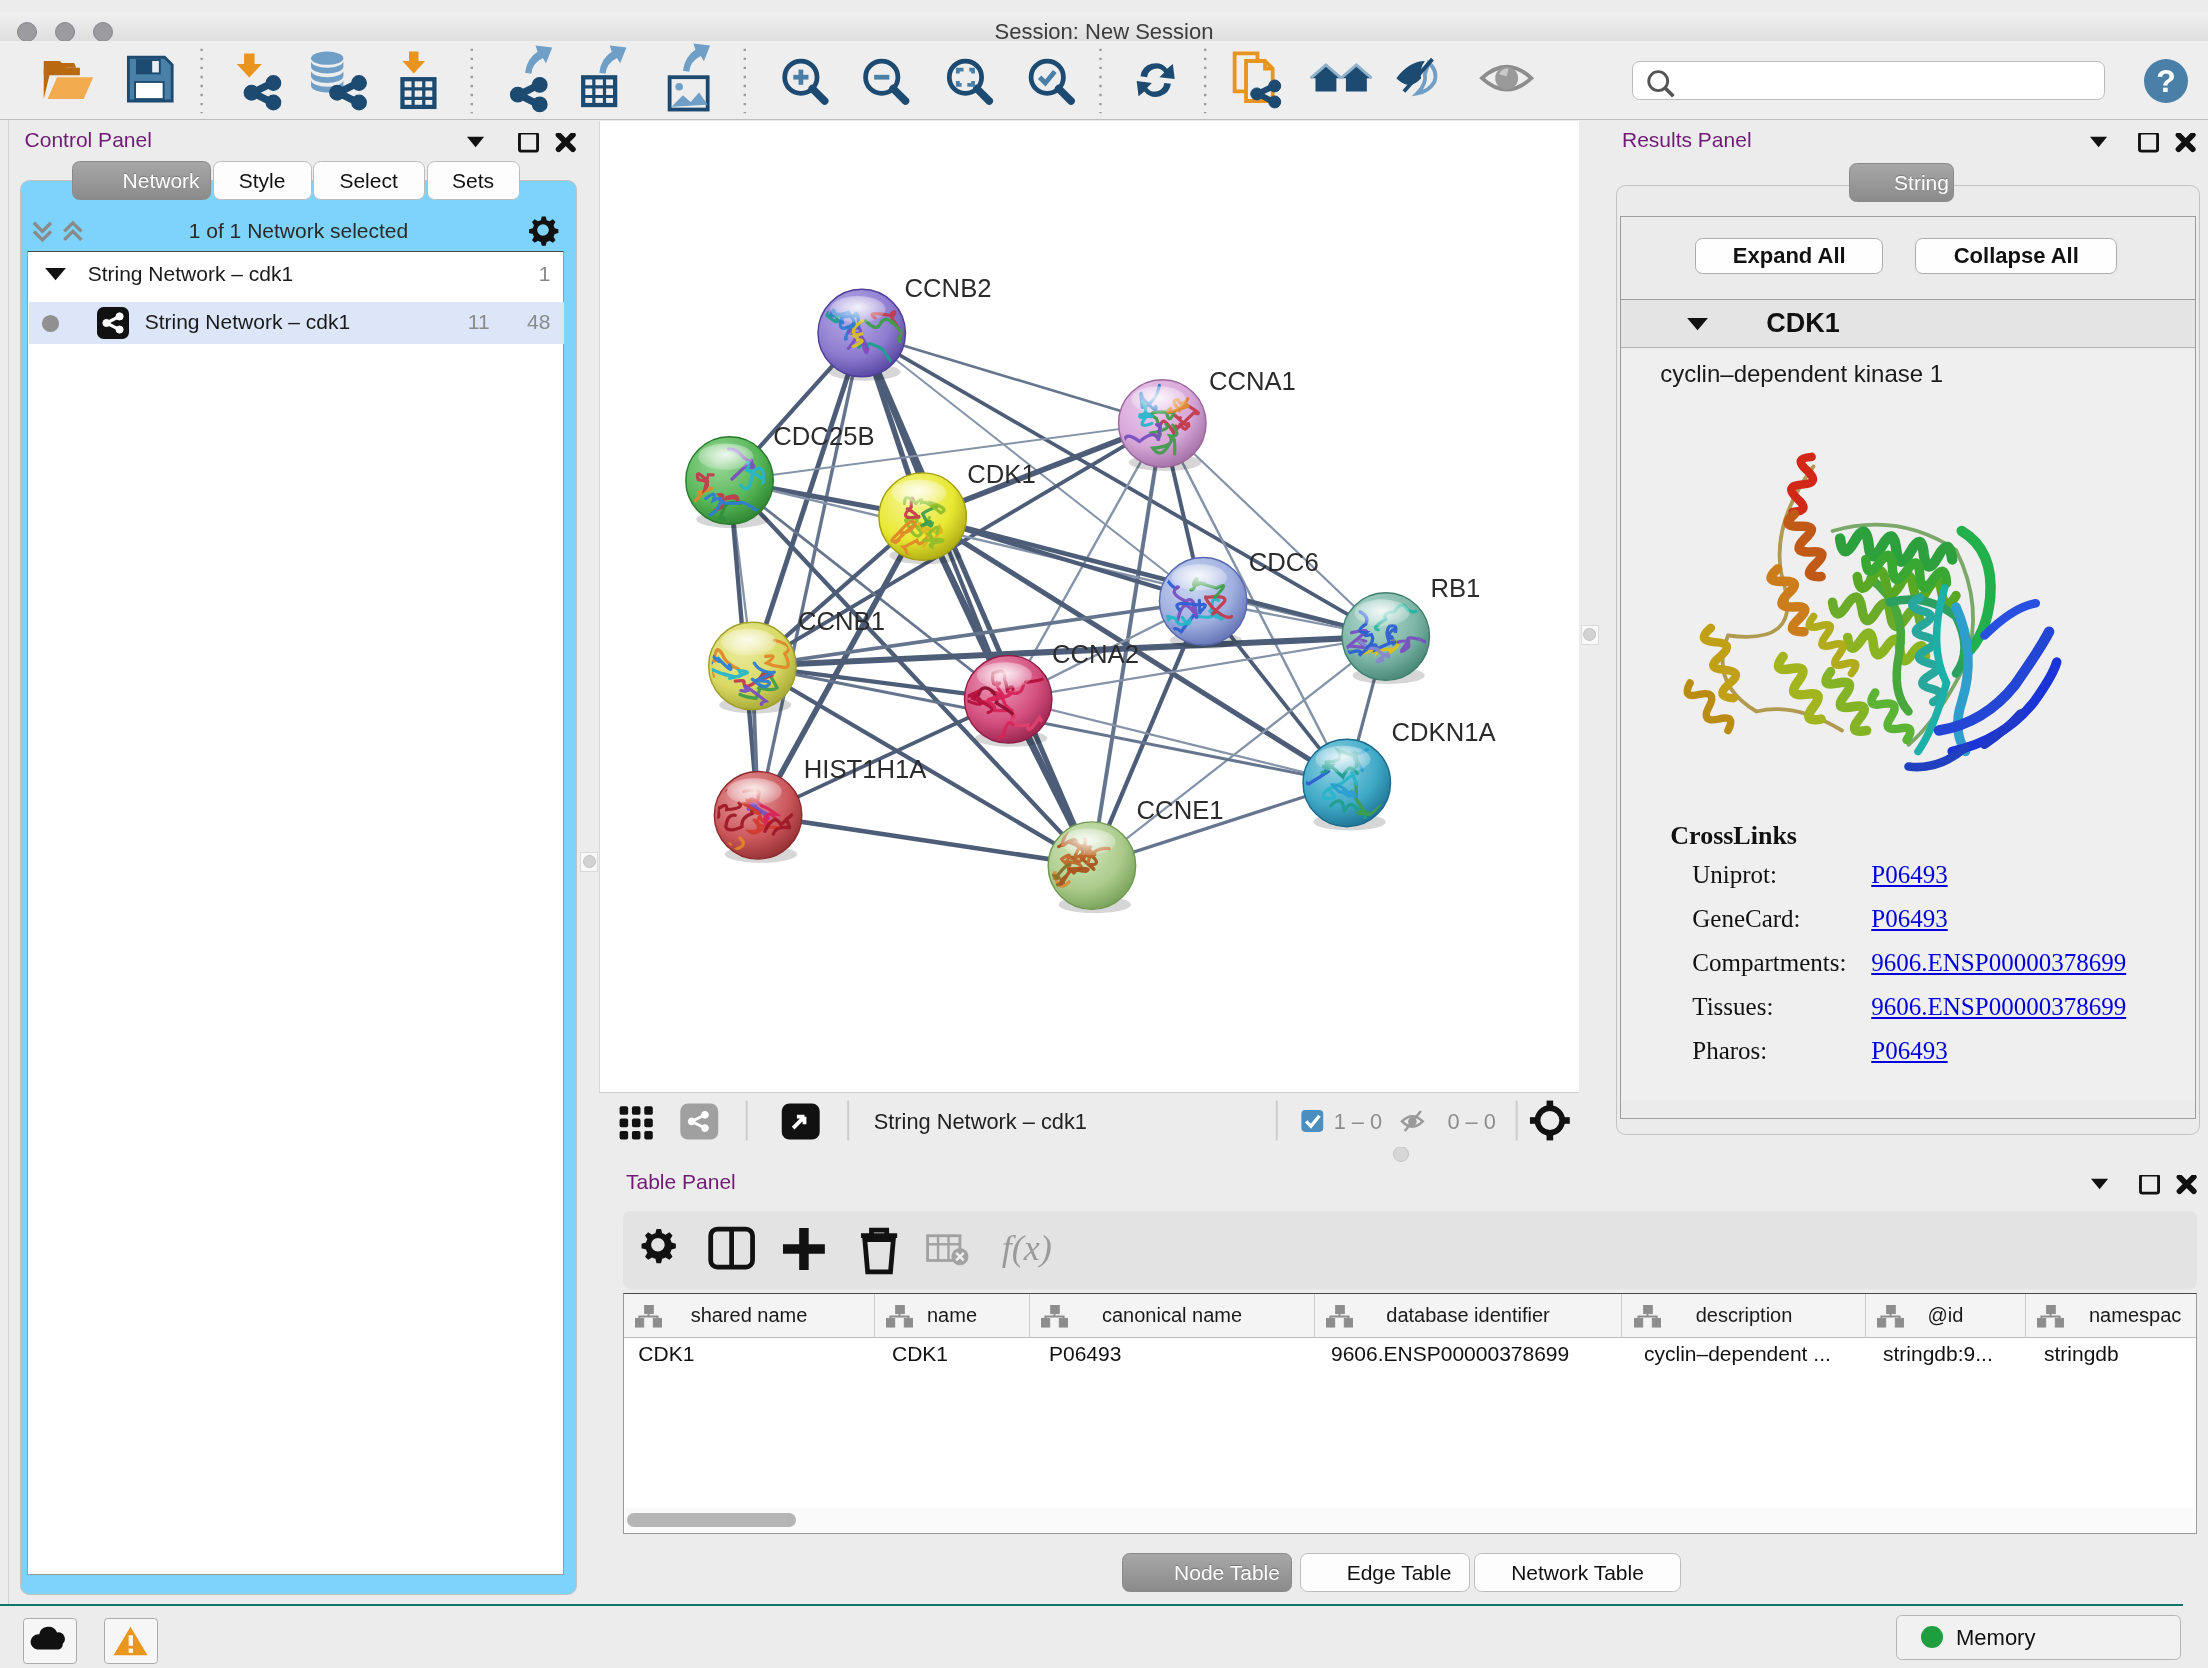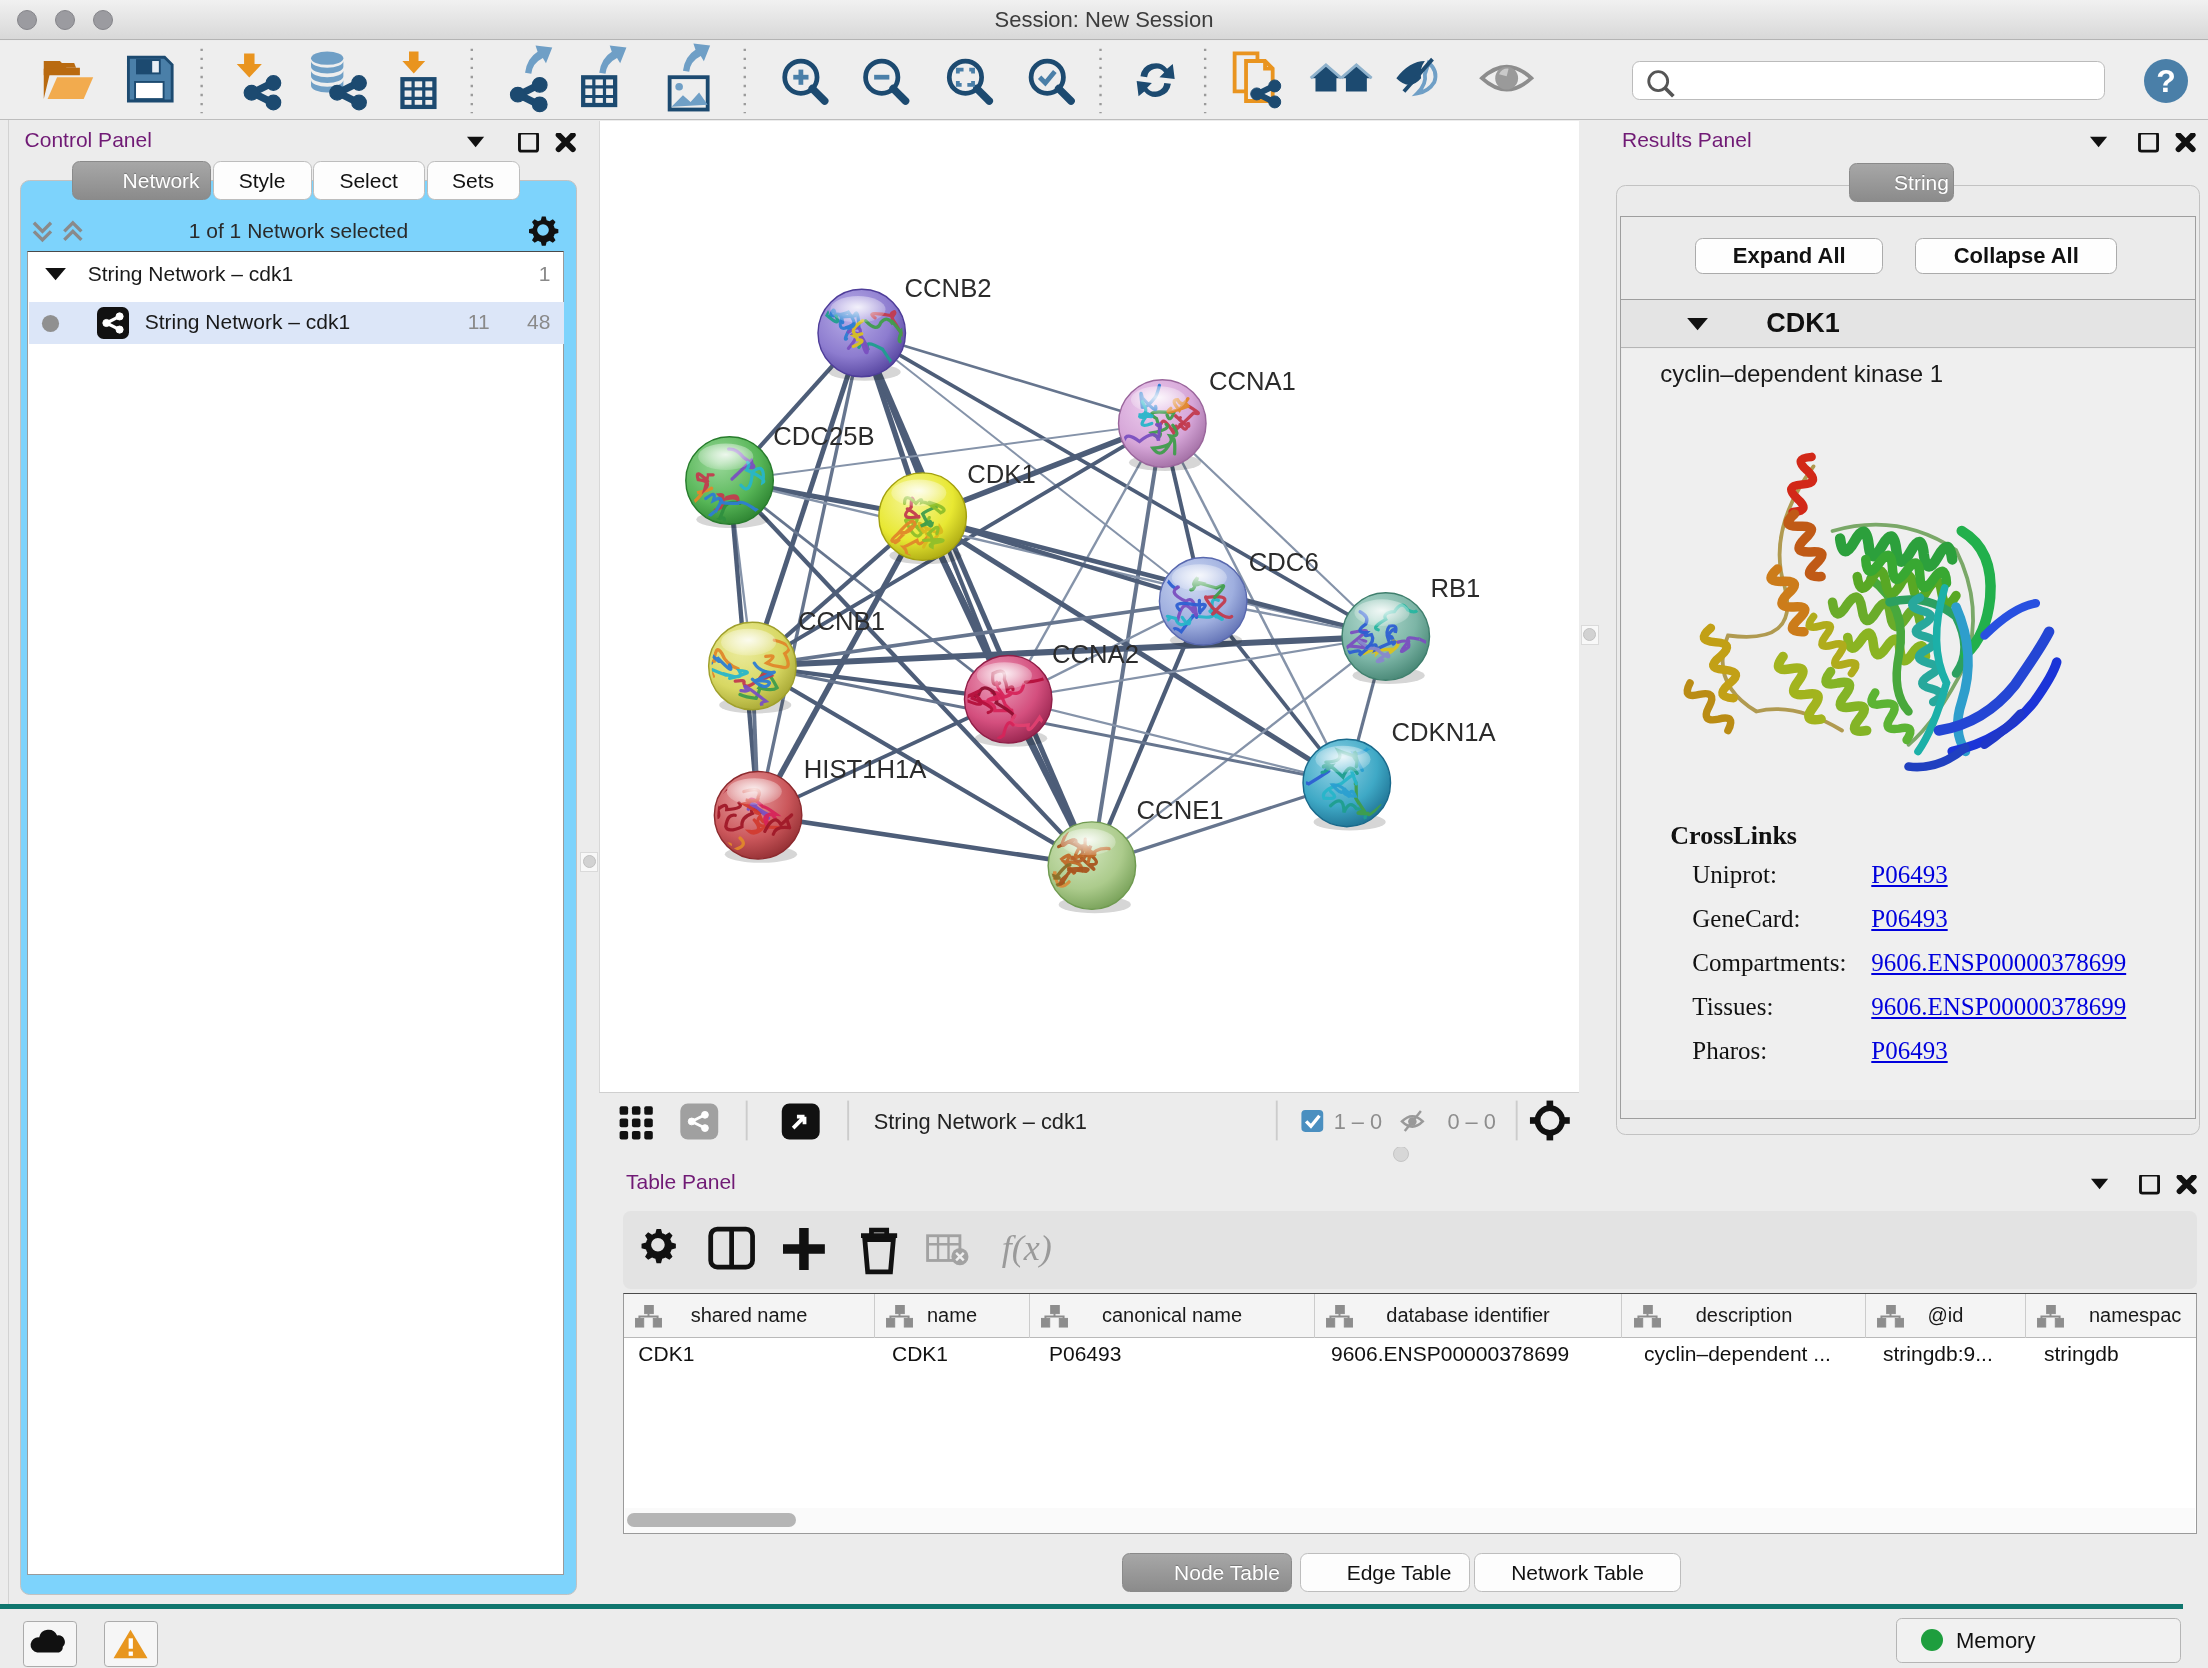--- a/index.html
+++ b/index.html
@@ -1,16 +1,16 @@
 <!DOCTYPE html>
 <html style="font-size:15px"><head><meta charset="utf-8"><style>
 * { margin:0; padding:0; box-sizing:border-box; }
 html,body { width:2208px; height:1668px; background:#ececec; font-family:"Liberation Sans", sans-serif; overflow:hidden; }
 .abs { position:absolute; }
-#titlebar { left:0; top:0; width:2208px; height:40px; background:linear-gradient(#f1f1f1,#d8d8d8); border-bottom:1px solid #b4b4b4; }
+#titlebar { left:0; top:12px; width:2208px; height:40px; background:linear-gradient(#f1f1f1,#d8d8d8); border-bottom:1px solid #b4b4b4; }
 .light { position:absolute; top:10px; width:20px; height:20px; border-radius:50%; background:#9b9ba0; border:1px solid #85858a; }
 #title { position:absolute; top:6.7px; width:100%; text-align:center; font-size:22px; color:#3c3c3c; }
 #toolbar { left:0; top:41px; width:2208px; height:79px; background:#eeeeee; border-bottom:1.9px solid #bdbdbd; }
 #searchbox { position:absolute; left:1632px; top:20px; width:473px; height:39px; background:#ffffff; border:1.9px solid #bbbbbb; border-radius:7.6px; }
 #helpbtn { position:absolute; left:2144px; top:18px; width:44px; height:44px; border-radius:50%; background:#4a7fa8; color:#fff; font-size:32px; font-weight:bold; text-align:center; line-height:44px; }
 .panel-title { font-size:21px; color:#701a75; }
 .wicons { position:absolute; top:0; font-size:0; }
 .tab { position:absolute; z-index:5; height:39px; border:1px solid #bdbdbd; border-radius:7.6px; background:#fdfdfd; color:#111; font-size:21px; text-align:center; line-height:37px; }
 .tab.sel { background:linear-gradient(#a7a7a7,#8b8b8b); color:#fff; border-color:#8a8a8a; text-shadow:0 -1px 1px rgba(0,0,0,0.25);padding-left:40px; }
 #cpanel { left:7.6px; top:120px; width:574px; height:1484px; background:#ececec; border-left:1px solid #d2d2d2; }
@@ -22,21 +22,21 @@
 .rbox { position:absolute; left:2.9px; width:576px; border:1px solid #9e9e9e; background:#ebebeb; }
 .btn { position:absolute; height:36px; background:#fefefe; border:1px solid #ababab; border-radius:7.6px; font-size:22px; font-weight:bold; text-align:center; color:#111; }
 #tpanel { left:599px; top:1162px; width:1609px; height:441px; background:#ececec; }
 #ttoolbar { position:absolute; left:24px; top:49px; width:1574px; height:78px; background:#e3e3e3; border-radius:7.6px; }
 #ttable { position:absolute; left:24px; top:131px; width:1574px; height:241px; background:#ffffff; border:1px solid #9a9a9a; border-top:1.9px solid #4a4a4a; }
 #thead { position:absolute; left:0; top:0; width:1572px; height:44px; background:#f4f4f4; border-bottom:1px solid #b9b9b9; font-size:20px; color:#1a1a1a; }
 .hcell { position:absolute; top:0; height:44px; border-right:1px solid #cccccc; }
 .hlab { position:absolute; top:9.5px; width:100%; text-align:center; }
 .hico { position:absolute; left:11.4px; top:10.5px; }
 .dcell { position:absolute; top:48px; font-size:21px; color:#111; }
-#statusbar { left:0; top:1604px; width:2183px; height:65px; background:#ececec; border-top:5px solid #0f766e; }
+#statusbar { left:0; top:1604px; width:2183px; height:65px; background:#ececec; border-top:2px solid #0f766e; }
 .sqbtn { position:absolute; top:12.4px; width:54px; height:46px; background:#f6f6f6; border:1px solid #ababab; border-radius:3.8px; }
 a.lnk { color:#0000dd; text-decoration:underline; }
 .serif { font-family:"Liberation Serif", serif; }
 </style></head><body>
 
 <div class="abs" id="titlebar">
   <div class="light" style="left:17px;"></div>
   <div class="light" style="left:55px;"></div>
   <div class="light" style="left:93px;"></div>
   <div id="title">Session: New Session</div>

